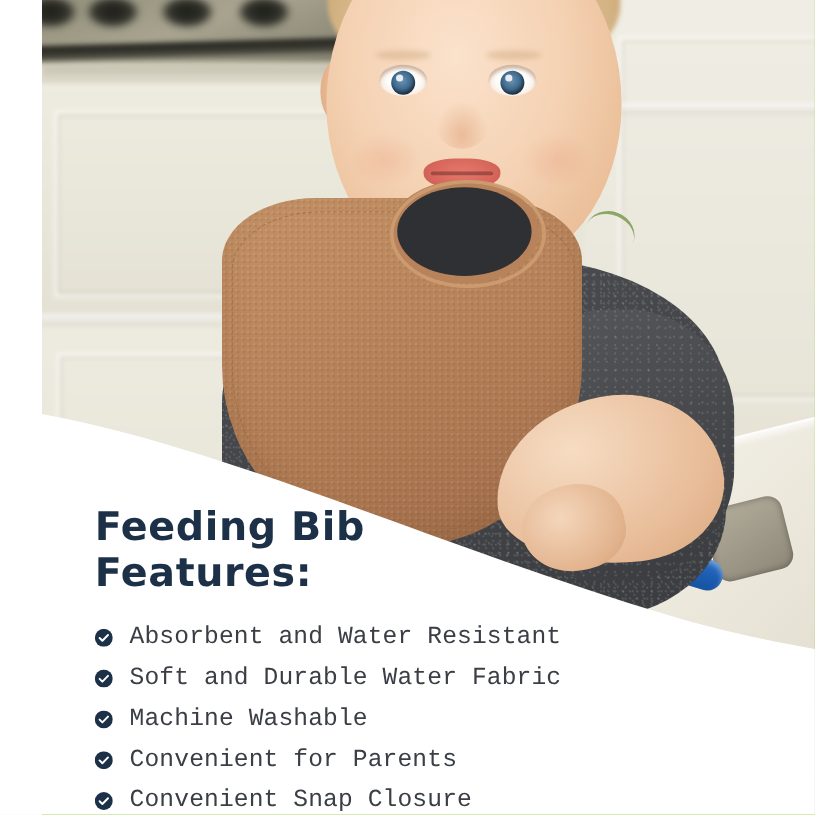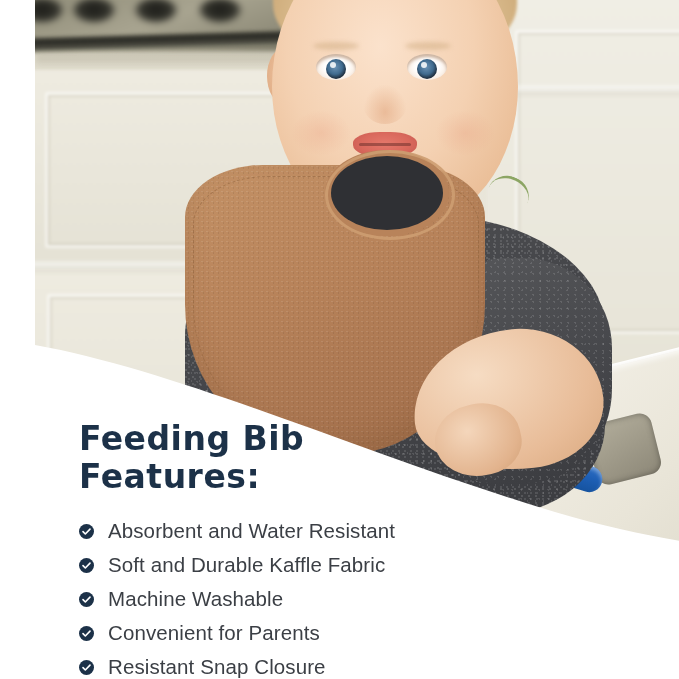--- a/index.html
+++ b/index.html
@@ -349,21 +349,21 @@
     margin-bottom: 6px;
     height: 28px;
   }
   .check-icon {
     flex: 0 0 auto;
     width: 15px; height: 15px;
     margin-right: 14px;
     display: block;
   }
   .feature-label {
-    font-family: Liberation Sans, sans-serif;
+    font-family: Liberation Mono, monospace;
     font-weight: 300;
     font-size: 20.5px;
     letter-spacing: 0.1px;
     color: #3b3f45;
     white-space: nowrap;
   }
 </style>
 </head>
 <body>
 
@@ -448,21 +448,21 @@
           <path d="M6.4 12.3 L10.1 16 L17.6 8.3" fill="none" stroke="#ffffff" stroke-width="2.6" stroke-linecap="round" stroke-linejoin="round"></path>
         </svg>
         <span class="feature-label">Absorbent and Water Resistant</span>
       </li>
 
       <li class="feature-item">
         <svg class="check-icon" viewBox="0 0 24 24">
           <circle cx="12" cy="12" r="12" fill="#1c3148"></circle>
           <path d="M6.4 12.3 L10.1 16 L17.6 8.3" fill="none" stroke="#ffffff" stroke-width="2.6" stroke-linecap="round" stroke-linejoin="round"></path>
         </svg>
-        <span class="feature-label">Soft and Durable Kaffle Fabric</span>
+        <span class="feature-label">Soft and Durable Water Fabric</span>
       </li>
 
       <li class="feature-item">
         <svg class="check-icon" viewBox="0 0 24 24">
           <circle cx="12" cy="12" r="12" fill="#1c3148"></circle>
           <path d="M6.4 12.3 L10.1 16 L17.6 8.3" fill="none" stroke="#ffffff" stroke-width="2.6" stroke-linecap="round" stroke-linejoin="round"></path>
         </svg>
         <span class="feature-label">Machine Washable</span>
       </li>
 
@@ -472,19 +472,19 @@
           <path d="M6.4 12.3 L10.1 16 L17.6 8.3" fill="none" stroke="#ffffff" stroke-width="2.6" stroke-linecap="round" stroke-linejoin="round"></path>
         </svg>
         <span class="feature-label">Convenient for Parents</span>
       </li>
 
       <li class="feature-item">
         <svg class="check-icon" viewBox="0 0 24 24">
           <circle cx="12" cy="12" r="12" fill="#1c3148"></circle>
           <path d="M6.4 12.3 L10.1 16 L17.6 8.3" fill="none" stroke="#ffffff" stroke-width="2.6" stroke-linecap="round" stroke-linejoin="round"></path>
         </svg>
-        <span class="feature-label">Resistant Snap Closure</span>
+        <span class="feature-label">Convenient Snap Closure</span>
       </li>
 
     </ul>
   </div>
 
 </div>
 
 </body></html>

